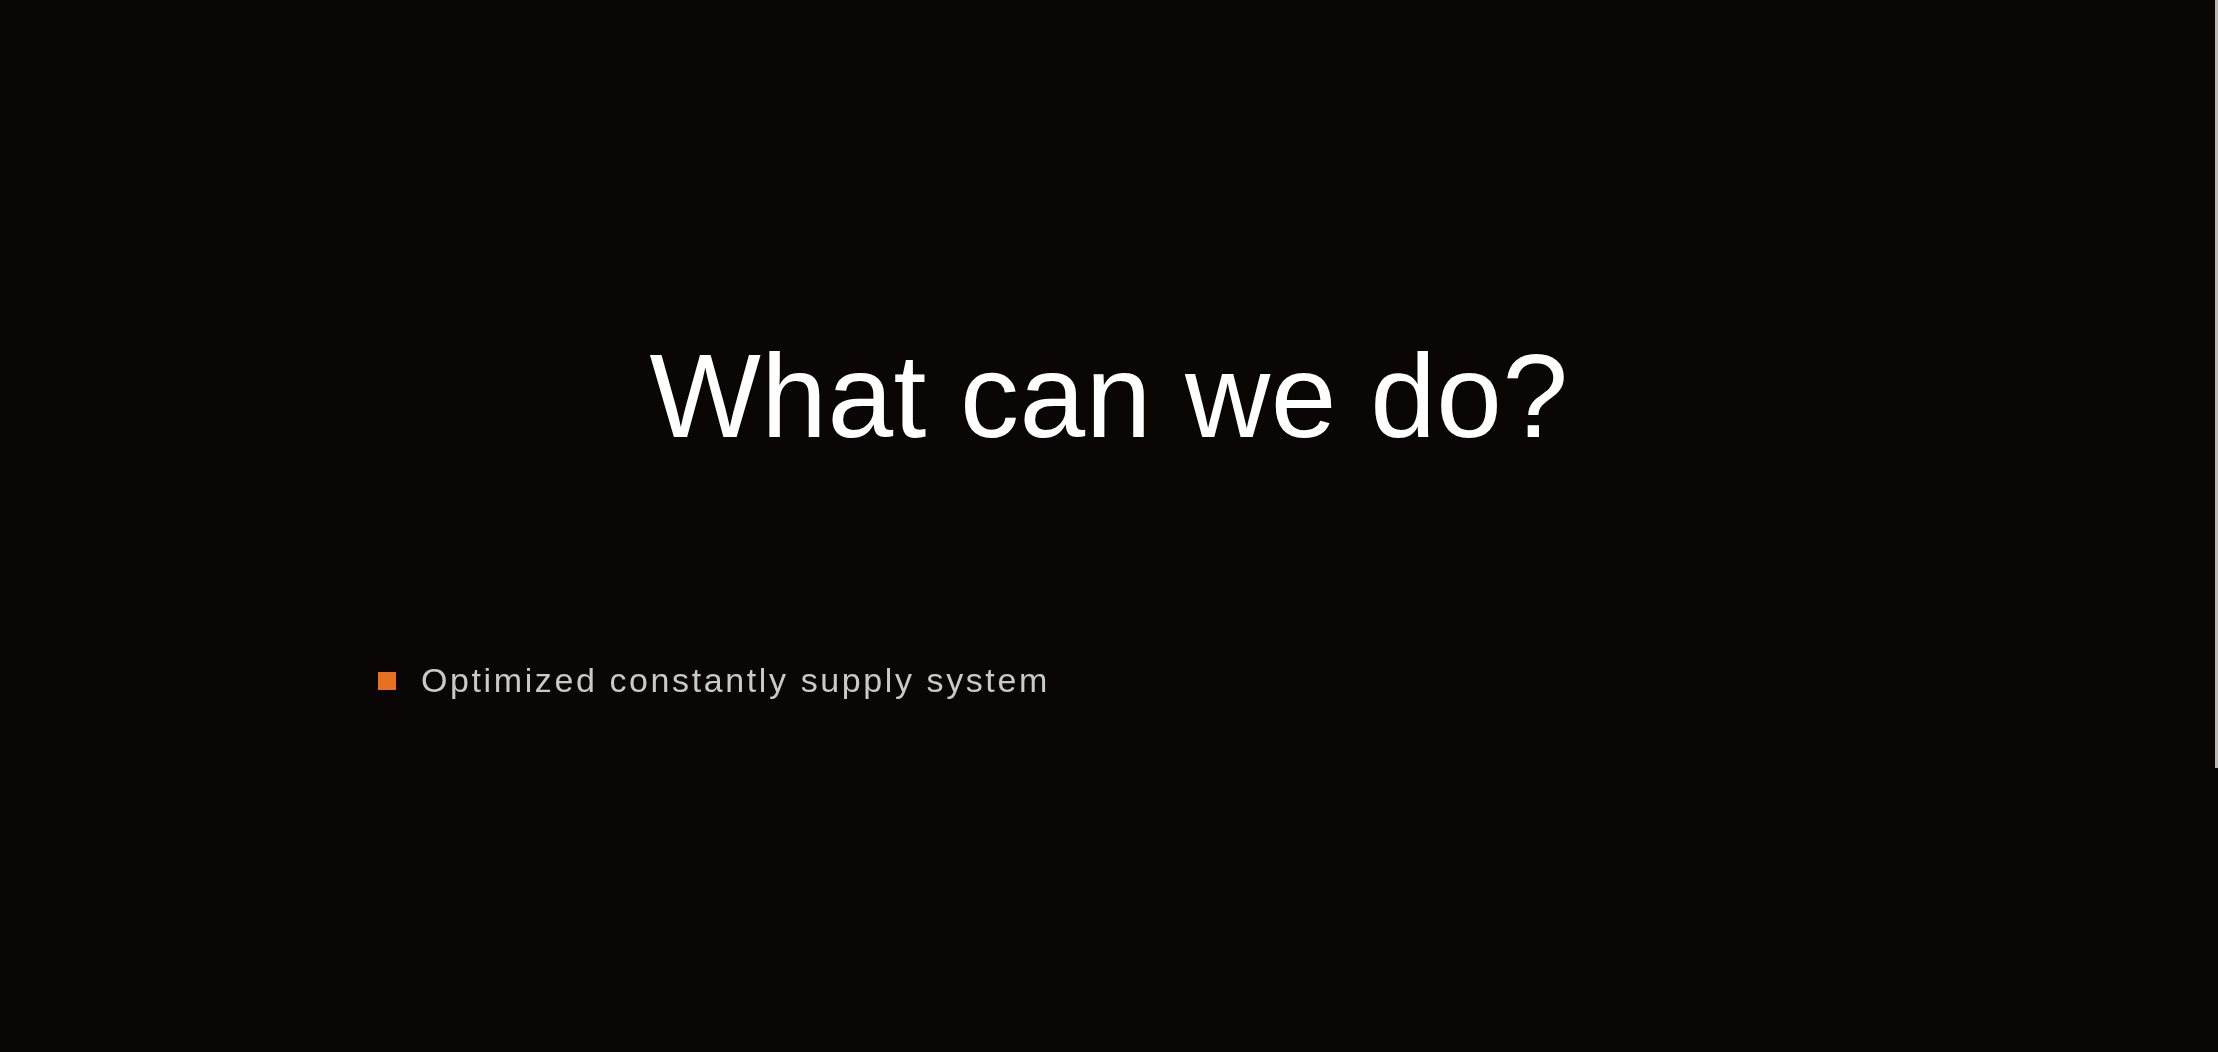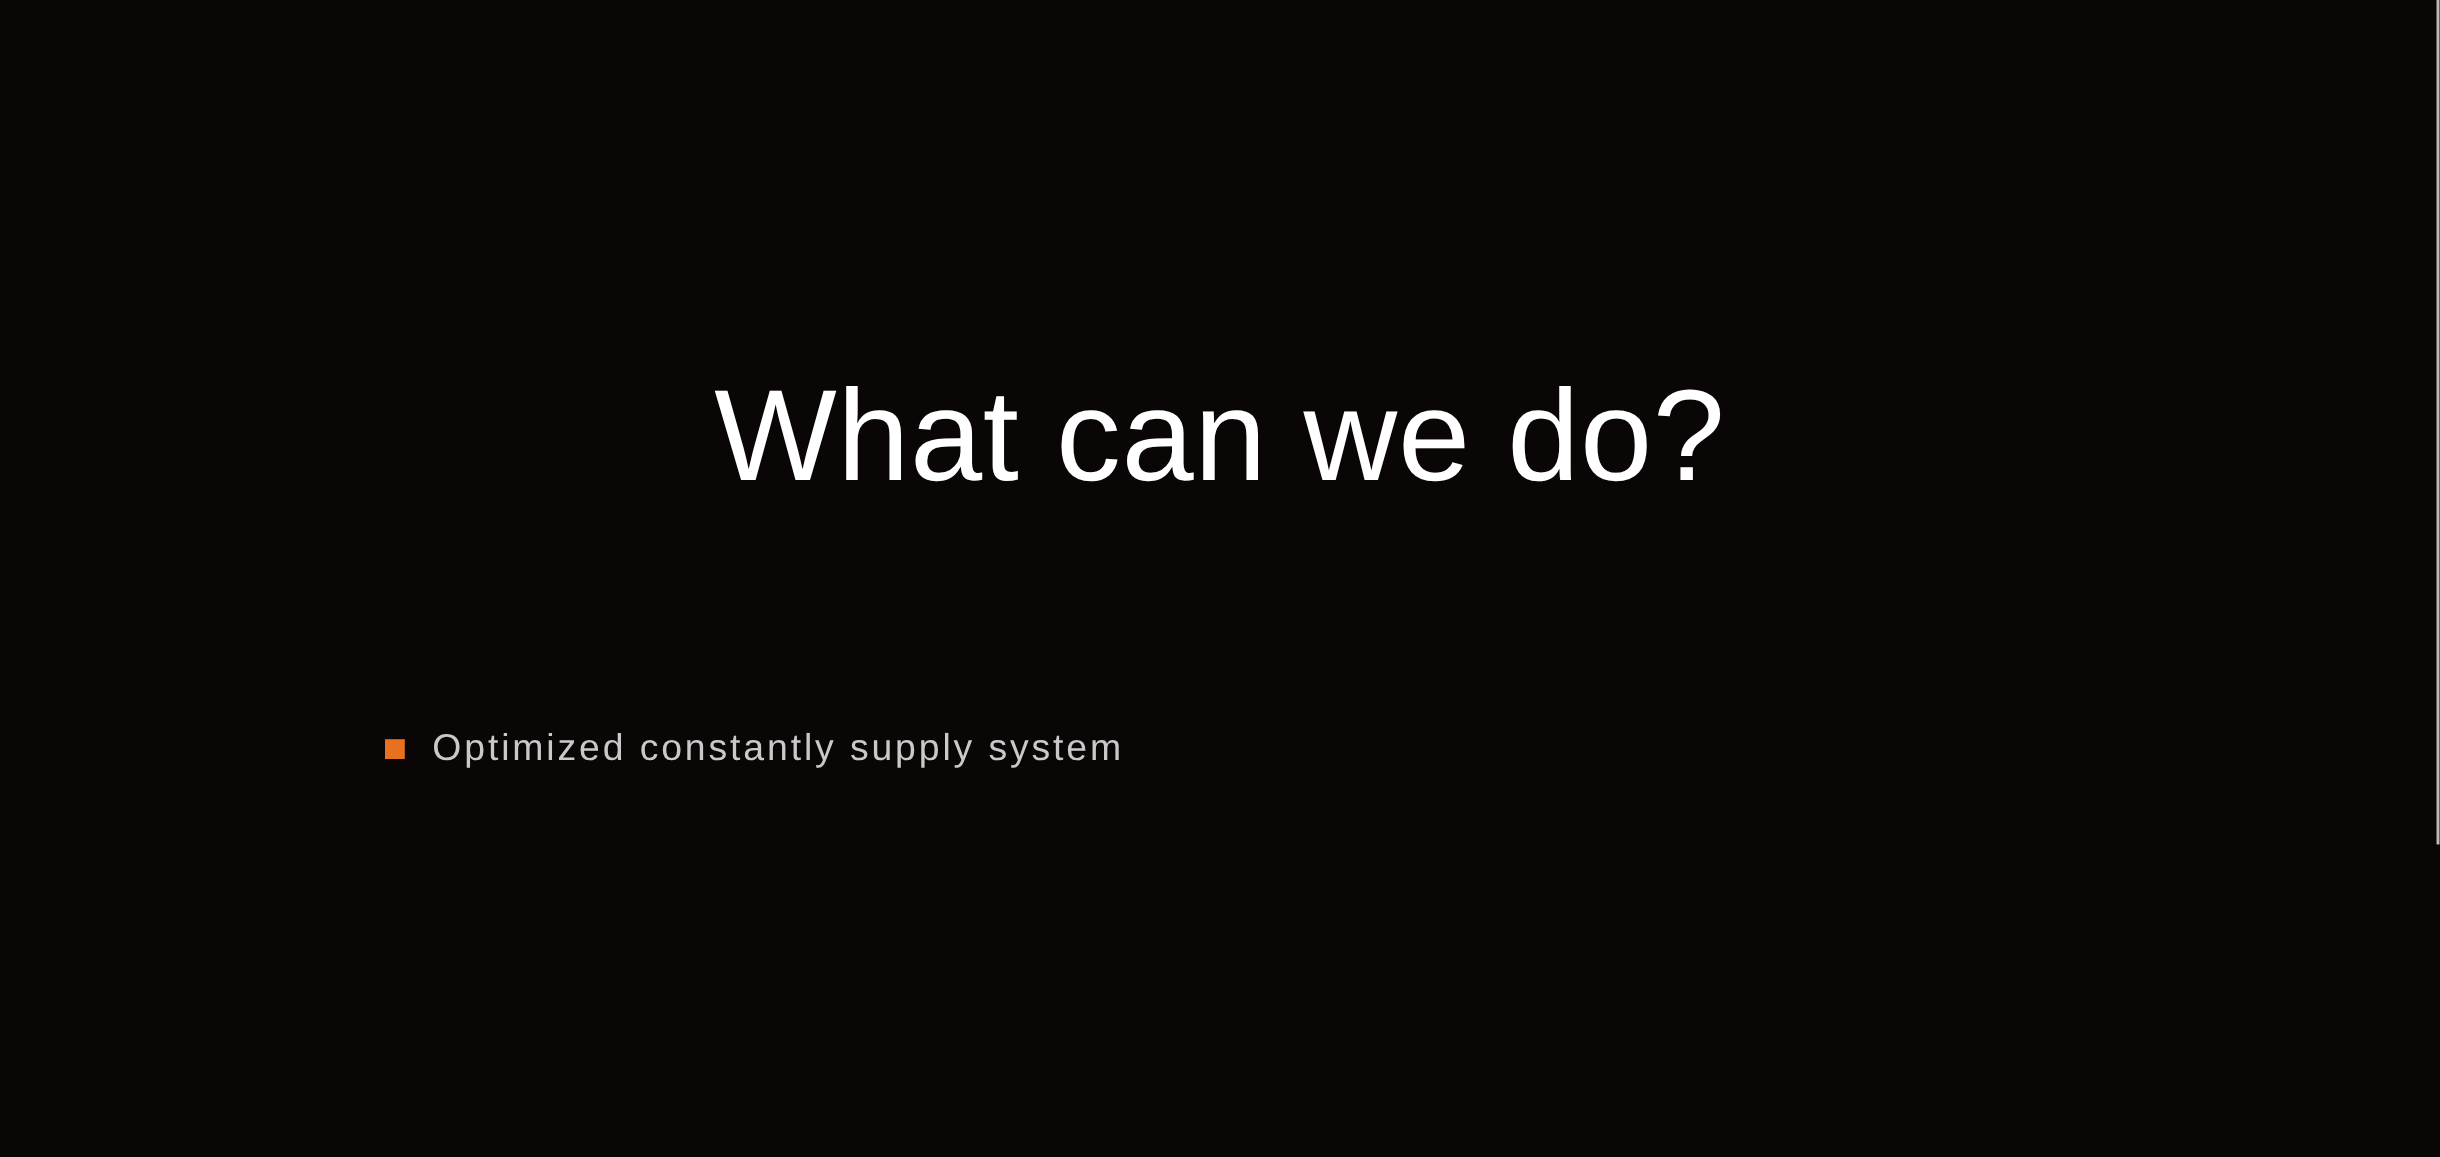--- a/index.html
+++ b/index.html
@@ -65,20 +65,21 @@
   }
 
   .bullet-item {
     display: flex;
     align-items: center;
     white-space: nowrap;
   }
 
   .bullet-item.first {
     width: 877px;          
+    margin-left: 28px;
   }
 
   .bullet-marker {
     flex: 0 0 auto;
     width: 18px;
     height: 18px;
     background: #e8711f;
     margin-right: 25px;
     position: relative;
     top: 1px;

